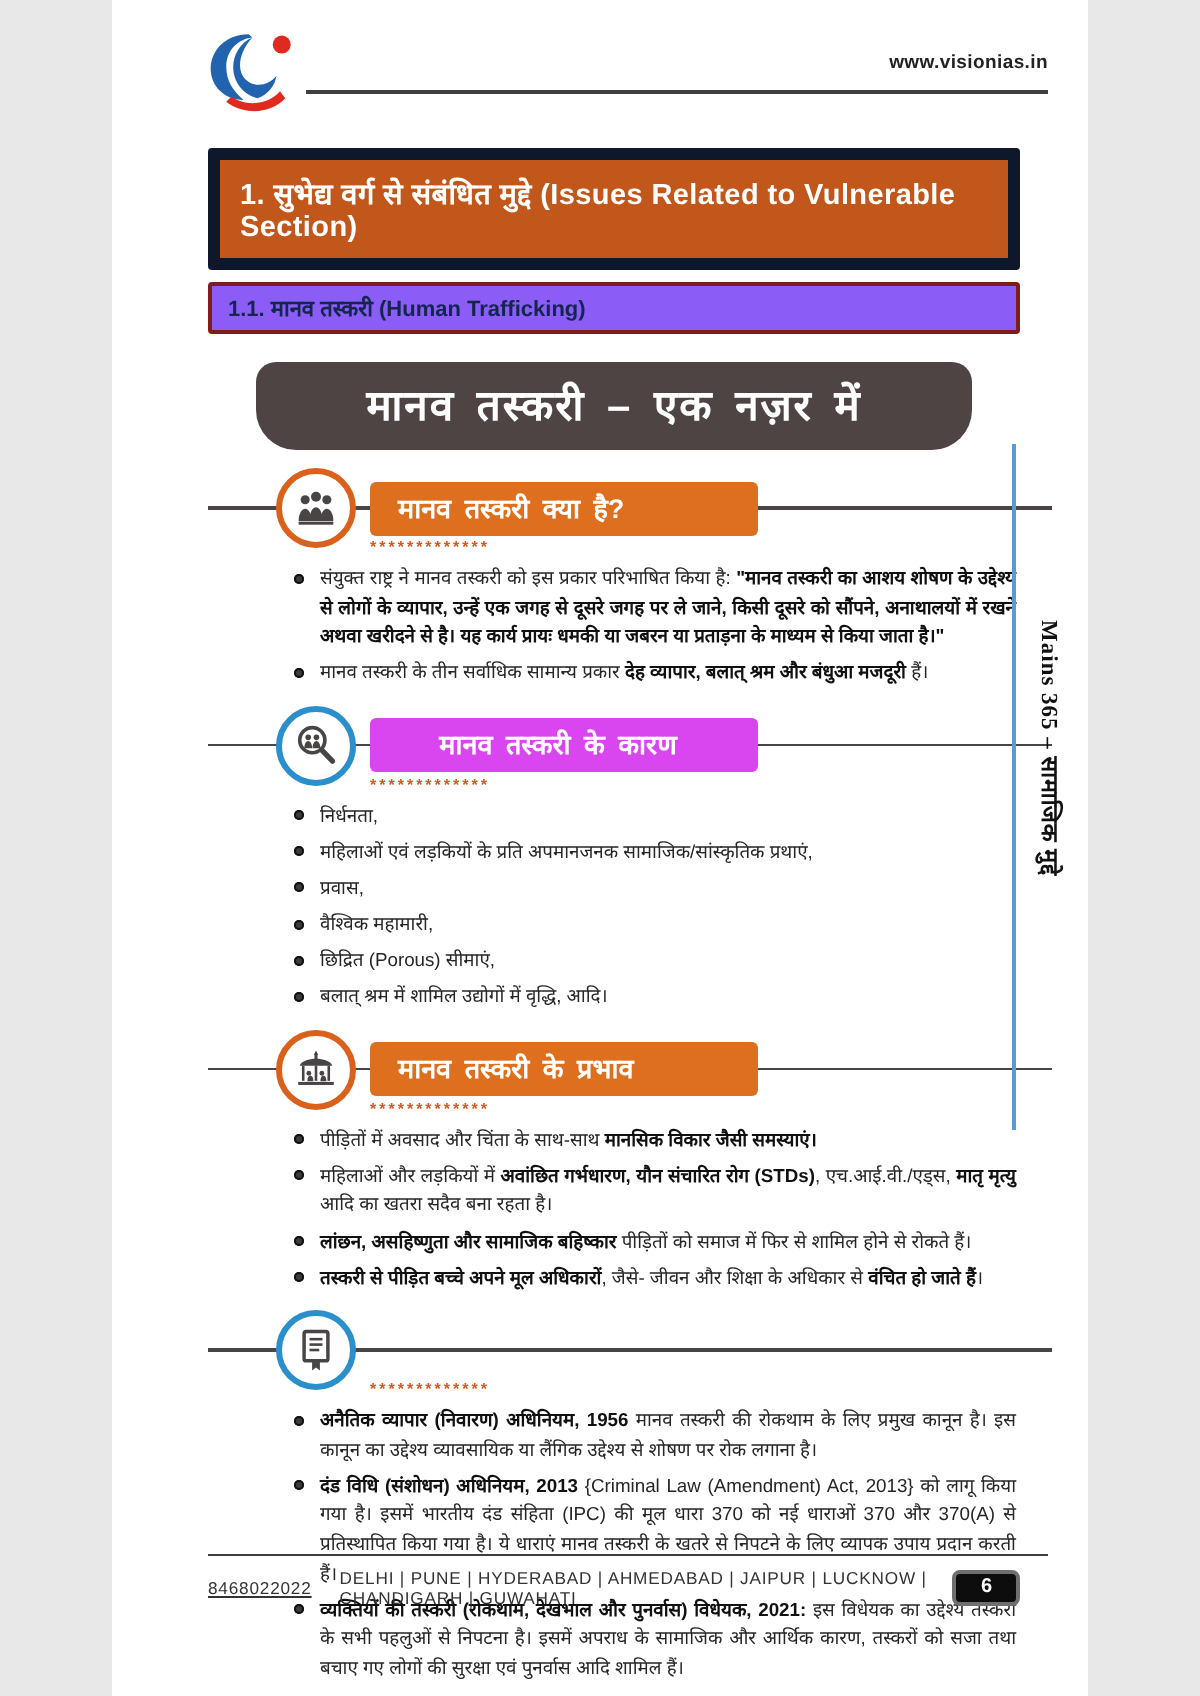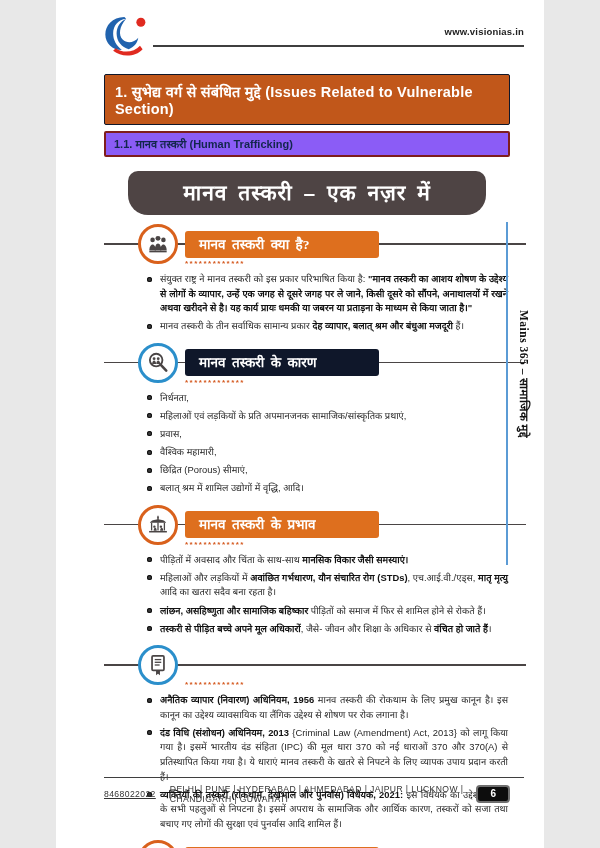--- a/index.html
+++ b/index.html
@@ -8,49 +8,49 @@
     font-family:"Liberation Sans","DejaVu Sans",sans-serif;color:#222;overflow:hidden;
   }
   
   .hdr{position:relative;height:52px;margin:12px 20px 0 45px;}
   .hdr .logo{position:absolute;left:0;top:2px;width:52px;height:46px;}
   .hdr .site{position:absolute;right:0;top:14px;font-size:9.5px;font-weight:bold;color:#222;letter-spacing:.2px;}
   .hdr .rule{position:absolute;left:52px;right:0;top:33px;height:2px;background:#3f3f3f;}
   
   .content{margin:0 34px 0 48px;}
   .banner-main{
-    margin-top:10px;background:#c1571a;border:1px solid #0f172a;border-radius:2px;
+    margin-top:10px;background:#c1571a;border:6px solid #0f172a;border-radius:2px;
     color:#fff;font-weight:bold;font-size:14.5px;padding:6px 10px 7px;letter-spacing:.2px;
   }
   .banner-sub{
     margin-top:6px;background:#8b5cf6;border:2px solid #7f1d1d;border-radius:2px;
     color:#13264d;font-weight:bold;font-size:11px;padding:3px 8px 4px;
   }
   .banner-overview{
     margin:14px auto 0;width:88%;background:#4e4444;border-radius:10px 10px 20px 20px;
     color:#fff;font-weight:bold;font-size:21px;text-align:center;padding:7px 0 9px;letter-spacing:1px;
     word-spacing:4px;
   }
   
   .sec{margin-top:7px;}
-  .sec-head{position:relative;height:44px;display:flex;align-items:center;font-family:Liberation Serif, serif;}
+  .sec-head{position:relative;height:44px;display:flex;align-items:center;}
   .sec-head .hline{position:absolute;left:0;right:-16px;top:21px;height:1.5px;background:#4a4545;}
   .icon-ring{
     position:relative;z-index:2;width:40px;height:40px;border-radius:50%;background:#fff;
     display:flex;align-items:center;justify-content:center;flex:0 0 auto;margin-left:34px;
     box-sizing:border-box;
   }
   .icon-ring.orange{border:3px solid #d9611c;}
   .icon-ring.blue{border:3px solid #2b8fcb;}
   .sec-title{
     position:relative;z-index:2;margin-left:7px;color:#fff;font-weight:bold;font-size:13.5px;
     padding:4px 20px 5px 14px;border-radius:3px;min-width:160px;word-spacing:3px;
   }
   .sec-title.orange{background:#de6f1e;}
-  .sec-title.blue{background:#0f172a;}
+  .sec-title.blue{background:#d946ef;text-align:center;}
   .dots{margin:-6px 0 0 81px;color:#d4581e;font-size:8px;letter-spacing:1.5px;font-weight:bold;line-height:8px;}
   ul.bullets{margin:4px 0 0 0;padding:0 2px 0 56px;list-style:none;}
   ul.bullets li{
     position:relative;font-size:9.4px;line-height:1.55;color:#262626;text-align:justify;
     margin-bottom:3.5px;padding-left:0;
   }
   ul.bullets li::before{
     content:"";position:absolute;left:-13px;top:4.5px;width:5px;height:5px;border-radius:50%;
     background:#3c3c3c;box-shadow:inset 0 0 0 1px #111;
   }

